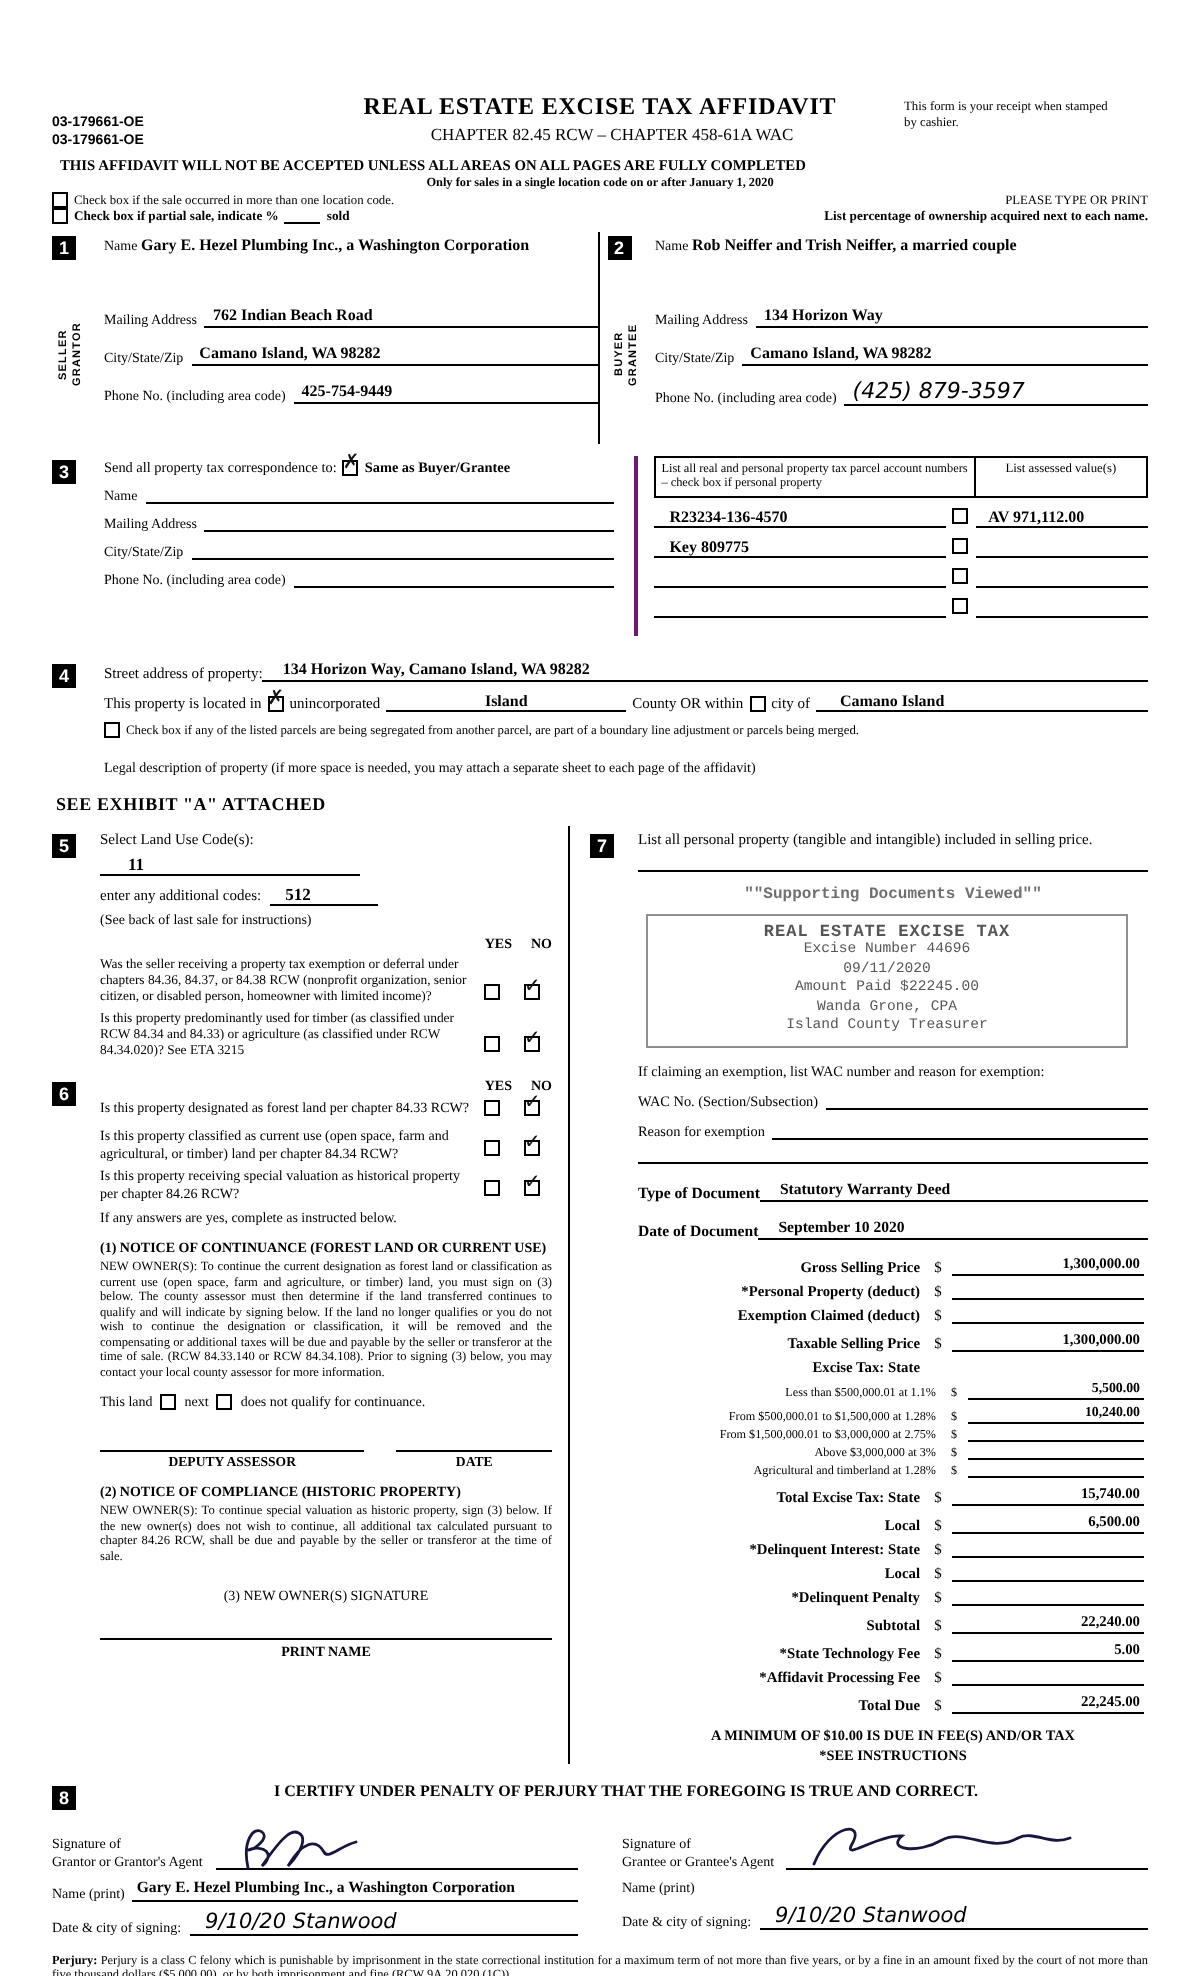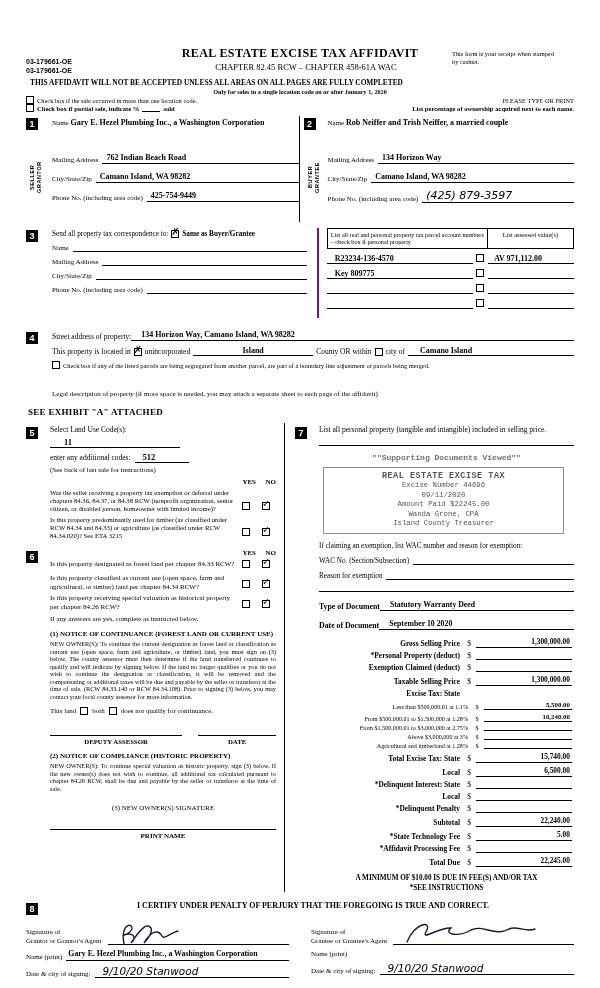--- a/index.html
+++ b/index.html
@@ -64,21 +64,21 @@
   .parcel-row .cb{margin:0 4px 2px 3px}
   .paval{flex:.75;border-bottom:1px solid #000;font-weight:bold;font-size:8px;padding-left:6px}
   
   .sec4{margin:6px 26px 0;position:relative;padding-left:26px}
   .s4row1{display:flex;align-items:flex-end;font-size:7.5px;margin-top:12px}
   .s4row1 .val{flex:1;border-bottom:1px solid #000;font-weight:bold;font-size:8px;padding:0 0 1px 10px}
   .s4row2{display:flex;align-items:flex-end;gap:3px;font-size:7.5px;margin-top:5px}
   .s4row2 .uval{width:120px;border-bottom:1px solid #000;font-weight:bold;font-size:8px;text-align:center}
   .s4row2 .cval{flex:1;border-bottom:1px solid #000;font-weight:bold;font-size:8px;padding-left:12px}
   .s4row3{display:flex;align-items:center;gap:3px;font-size:6.4px;margin-top:5px}
-  .s4row4{font-size:7px;margin-top:21px}
+  .s4row4{font-size:7px;margin-top:11px}
   .exhibit{margin:9px 0 0 28px;font-weight:bold;font-size:9px;letter-spacing:.3px}
   
   .cols{display:flex;margin:6px 26px 0}
   .col-left{width:258px;padding-right:8px}
   .col-right{flex:1;border-left:1px solid #000;padding-left:10px}
   .sec5,.sec6,.sec7{position:relative;padding-left:24px}
   .sec6{margin-top:10px}
   .lu-label{font-size:7.5px;margin-top:2px}
   .lu-code{width:130px;border-bottom:1px solid #000;font-weight:bold;font-size:8.5px;padding-left:14px;margin-top:3px}
   .lu-add{display:flex;align-items:center;margin-top:4px;font-size:7.5px}
@@ -395,21 +395,21 @@
                 <span class="mark">✓</span>
               </span>
             </span>
         </div>
         <div class="if-yes">If any answers are yes, complete as instructed below.</div>
         <div class="n-title">(1) NOTICE OF CONTINUANCE (FOREST LAND OR CURRENT USE)</div>
         <div class="n-body">NEW OWNER(S): To continue the current designation as forest land or classification as current use (open space, farm and agriculture, or timber) land, you must sign on (3) below. The county assessor must then determine if the land transferred continues to qualify and will indicate by signing below. If the land no longer qualifies or you do not wish to continue the designation or classification, it will be removed and the compensating or additional taxes will be due and payable by the seller or transferor at the time of sale. (RCW 84.33.140 or RCW 84.34.108). Prior to signing (3) below, you may contact your local county assessor for more information.</div>
         <div class="qualify">
           <span>This land</span>
           <span class="cb"></span>
-          <span>both</span>
+          <span>next</span>
           <span class="cb"></span>
           <span>does not qualify for continuance.</span>
         </div>
         <div class="assessor-row">
           <div class="cell c1">DEPUTY ASSESSOR</div>
           <div class="cell c2">DATE</div>
         </div>
         <div class="n-title">(2) NOTICE OF COMPLIANCE (HISTORIC PROPERTY)</div>
         <div class="n-body">NEW OWNER(S): To continue special valuation as historic property, sign (3) below. If the new owner(s) does not wish to continue, all additional tax calculated pursuant to chapter 84.26 RCW, shall be due and payable by the seller or transferor at the time of sale.</div>
         <div class="n3">(3) NEW OWNER(S) SIGNATURE</div>

